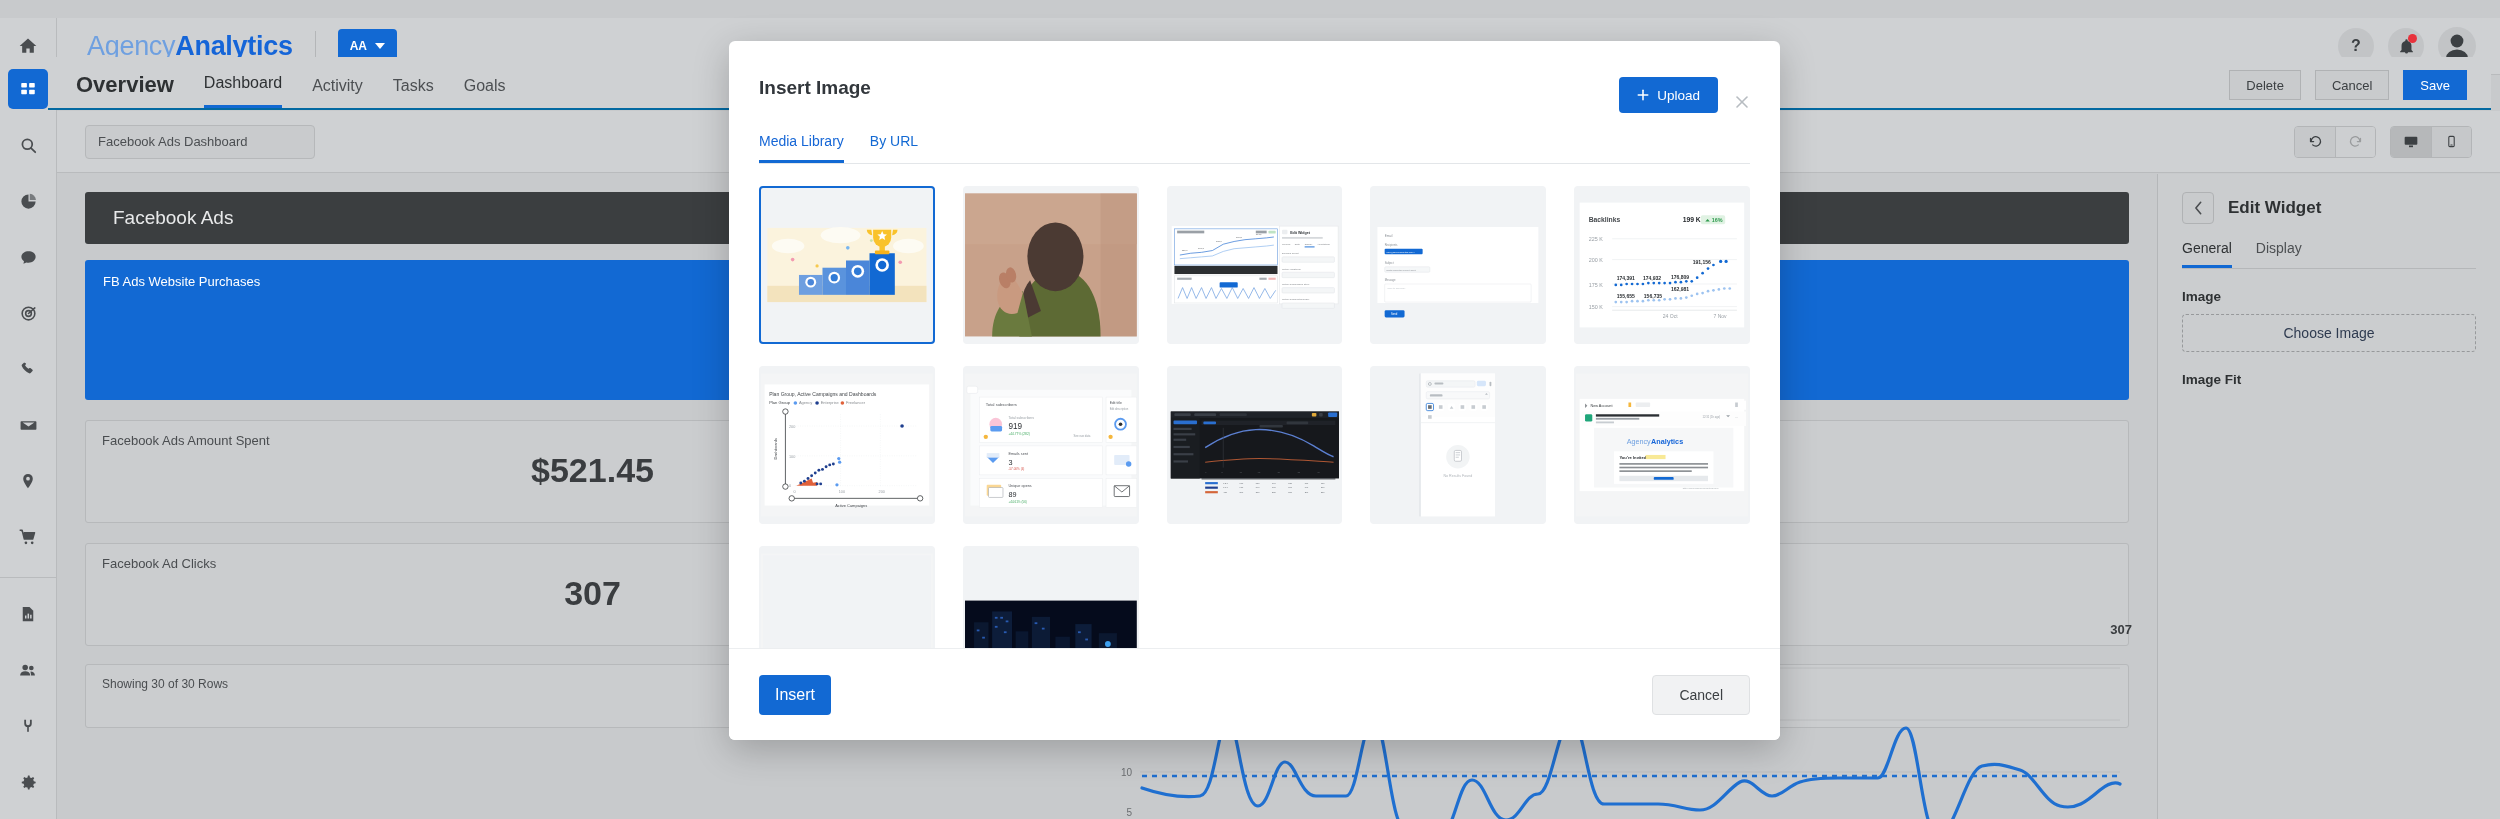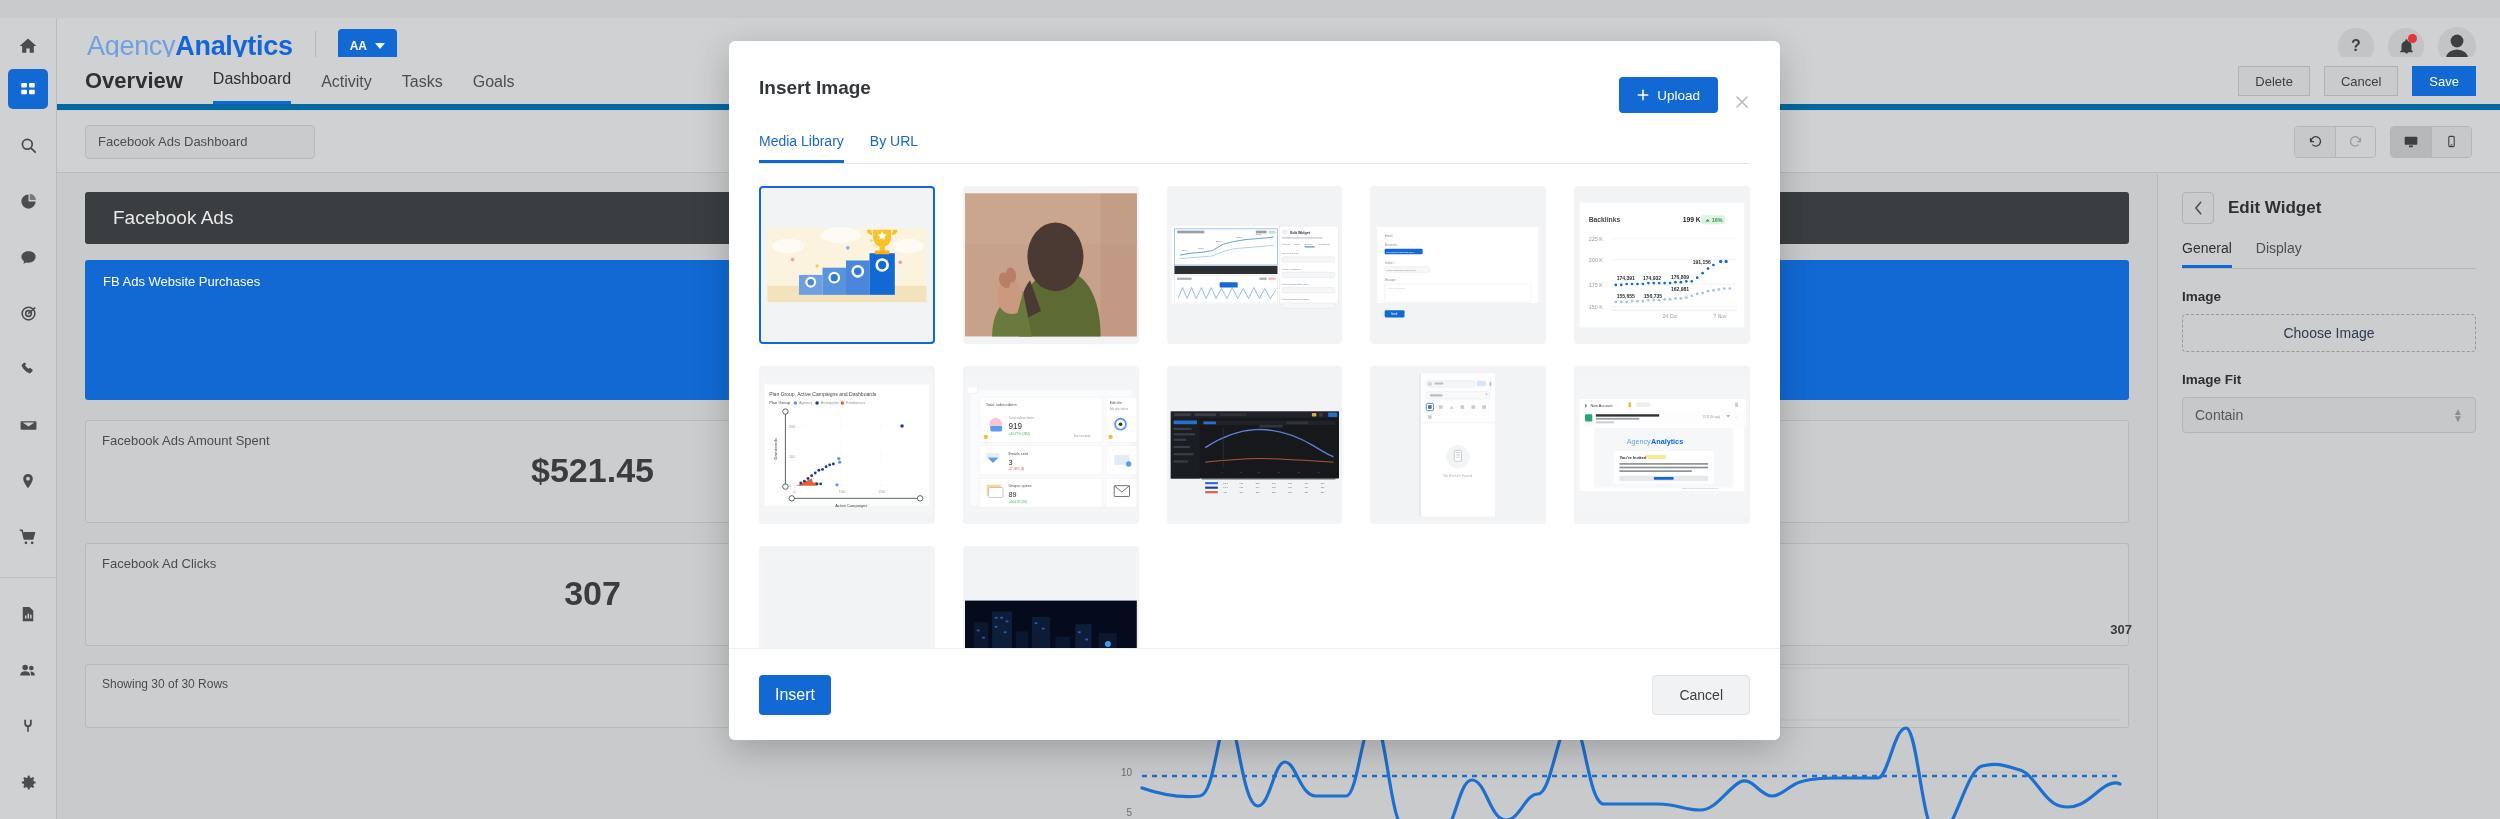--- a/index.html
+++ b/index.html
@@ -48,22 +48,22 @@
     background: #cfd1d3; border-right: 1px solid #b9bbbd;
     display: flex; flex-direction: column; align-items: center; padding-top: 12px;
   }
   .rail-item { width: 40px; height: 40px; display:flex; align-items:center; justify-content:center;
     margin-bottom: 16px; border-radius: 5px; cursor: pointer; color: #4a4d50; }
   .rail-item.active { background: #1269d3; color: #fff; }
   .rail-sep { width: 57px; height: 1px; background: #b9bbbd; margin: 4px 0 16px 0; }
 
   
   .subnav {
-    position: absolute; top: 57px; left: 57px; width: 2443px; height: 53px;
-    background: #cfd1d3; border-bottom: 6px solid #0369a1;
+    position: absolute; top: 57px; left: 48px; width: 2443px; height: 53px;
+    background: #cfd1d3; border-bottom: 2px solid #0369a1;
     display: flex; align-items: flex-end; padding-left: 28px; gap: 30px;
   }
   .subnav .tab { font-size: 16px; color: #4c4f52; padding-bottom: 13px; cursor: pointer; }
   .subnav .tab.title { font-size: 22px; font-weight: 700; color: #2e3133; padding-bottom: 10px; }
   .subnav .tab.sel { color: #2e3133; border-bottom: 3px solid #1269d3; }
   .subnav-right { margin-left: auto; display:flex; align-items:center; gap: 14px; margin-right: 24px; padding-bottom: 8px;}
   .hdr-btn { height: 30px; padding: 0 16px; border-radius: 0; font-size: 13px; cursor: pointer;
     background: #c9cbcd; border: 1px solid #b0b2b4; color: #3c4043; }
   .hdr-btn.primary { background: #1269d3; border-color: #1269d3; color: #fff; }
 
@@ -390,27 +390,20 @@
       </div>
       <div class="rp-title">Edit Widget</div>
     </div>
     <div class="rp-tabs">
       <div class="rp-tab sel">General</div>
       <div class="rp-tab">Display</div>
     </div>
     <div class="rp-label">Image</div>
     <div class="choose-img">Choose Image</div>
     <div class="rp-label">Image Fit</div>
-    <div class="select-box">
-      <span>Contain</span>
-      <span class="arrows">
-          <span>▲</span>
-          <span>▼</span>
-        </span>
-    </div>
   </div>
 
   <div class="scrim"></div>
   <div class="modal">
     <div class="modal-head">
       <div class="modal-title">Insert Image</div>
       <div class="modal-head-right">
         <button class="upload-btn">
           <svg width="12" height="12" viewBox="0 0 14 14" stroke="#fff" stroke-width="1.8">
             <line x1="7" y1="1.5" x2="7" y2="12.5" stroke-linecap="round"></line>

